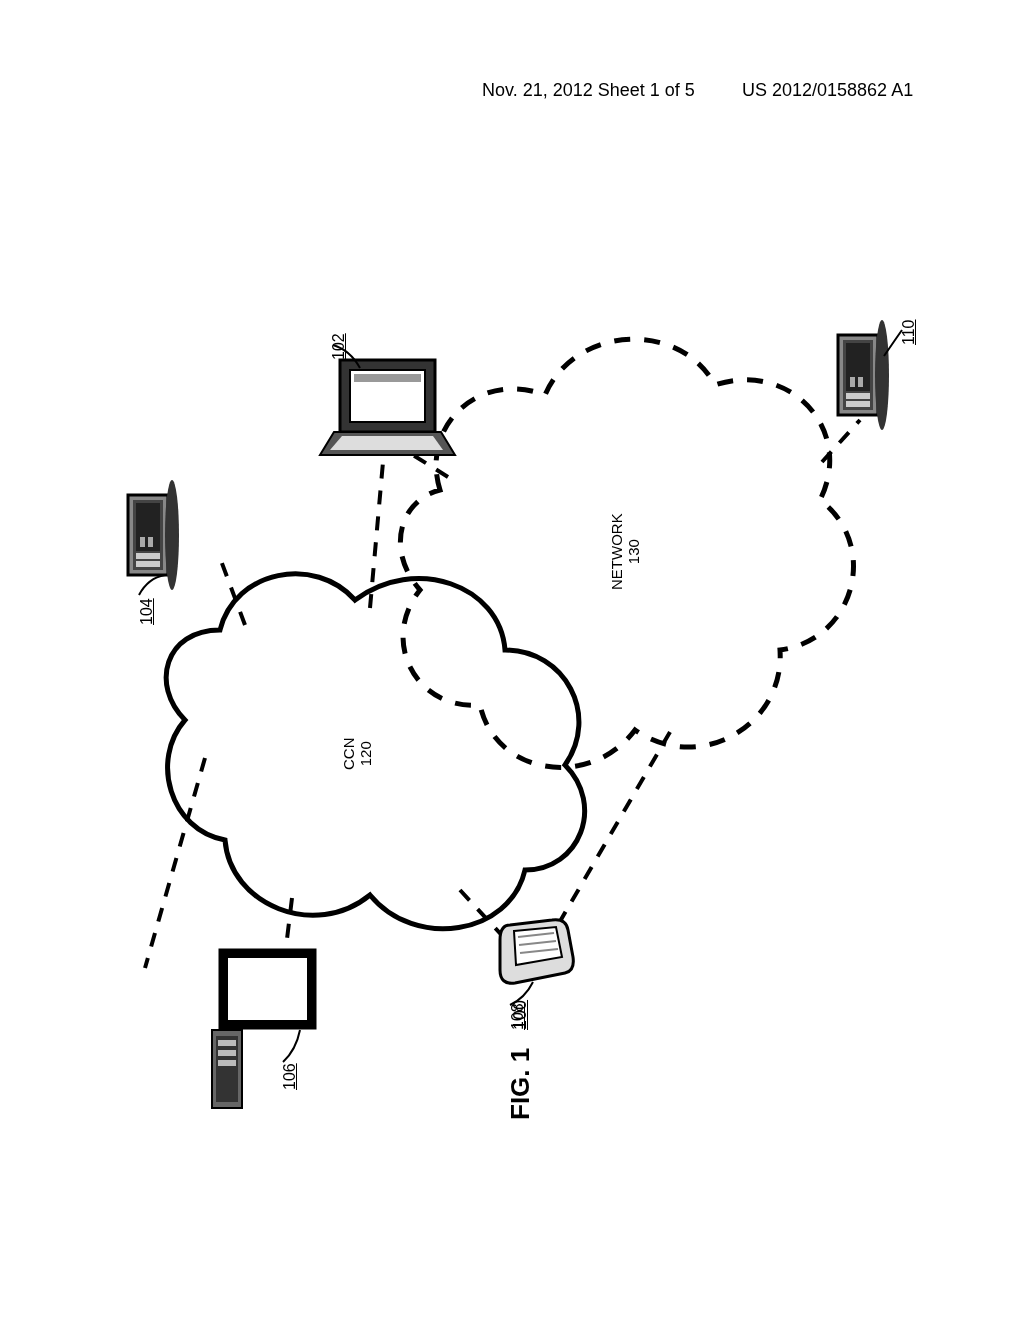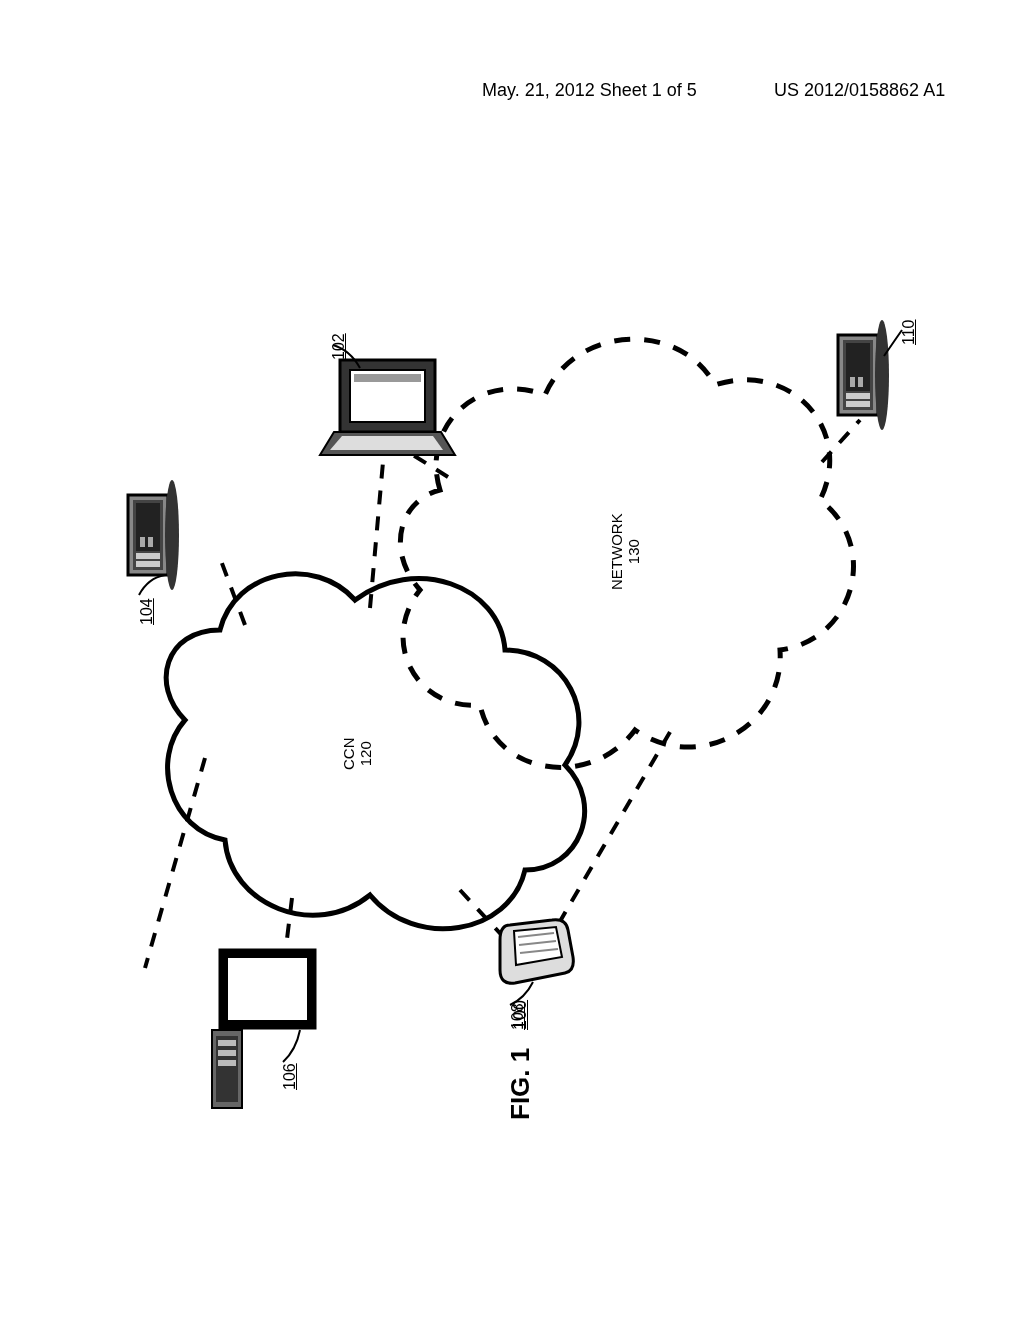--- a/index.html
+++ b/index.html
@@ -26,21 +26,20 @@
   }
   .header-center {
     position: absolute;
     left: 482px;
     font-size: 18px;
   }
   .header-right {
     position: absolute;
     left: 742px;
     font-size: 18px;
-    margin-left: 32px;
   }
   .canvas {
     position: absolute;
     top: 150px;
     left: 0;
     width: 1024px;
     height: 1000px;
   }
   .rot {
     transform: rotate(-90deg);
@@ -66,21 +65,21 @@
     top: 880px;
     font-size: 18px;
     text-decoration: underline;
   }
   svg { position:absolute; top:0; left:0; }
 </style>
 </head>
 <body>
 
 <div class="header">
-  <div class="header-center">May. 21, 2012  Sheet 1 of 5</div>
+  <div class="header-center">Nov. 21, 2012  Sheet 1 of 5</div>
   <div class="header-right">US 2012/0158862 A1</div>
 </div>
 
 <div class="canvas">
 
   <svg width="1024" height="1000" viewBox="0 0 1024 1000">
 
     <path d="M 220 480
          C 165 480 150 535 185 570
          C 150 610 170 680 225 690

